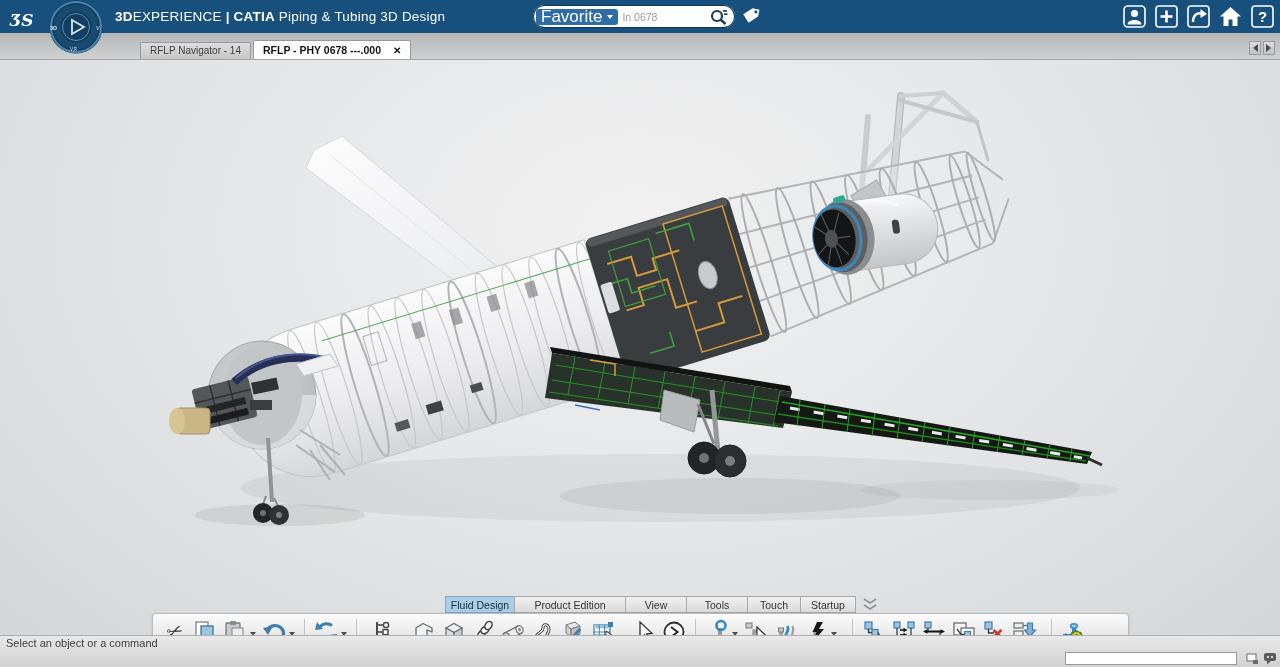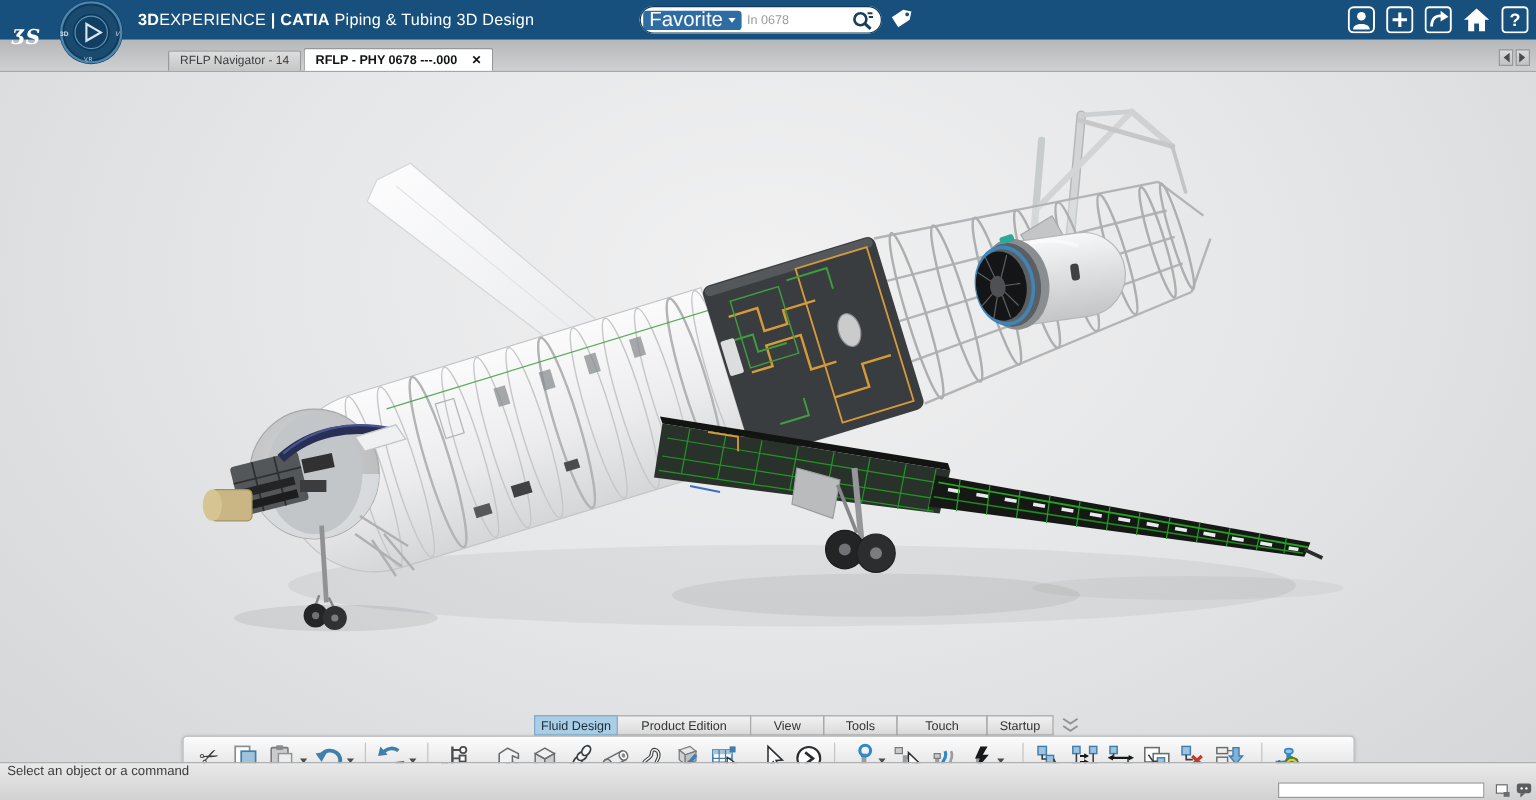--- a/index.html
+++ b/index.html
@@ -1,21 +1,21 @@
 <!DOCTYPE html>
 <html><head>
 <meta charset="utf-8">
 <style>
   html,body{margin:0;padding:0;width:1280px;height:667px;overflow:hidden;
     font-family:"Liberation Sans",sans-serif;background:#d8d9db;position:relative;}
   *{box-sizing:border-box;}
 
   
   .topbar{position:absolute;top:0;left:0;width:1280px;height:33px;background:#17507c;z-index:30;}
-  .logo3ds{position:absolute;left:6px;top:15px;}
+  .logo3ds{position:absolute;left:6px;top:4px;}
   .compass{position:absolute;left:47px;top:0;width:58px;height:56px;z-index:40;cursor:pointer;}
   .app-title{position:absolute;left:115px;top:0;height:33px;line-height:33px;color:#fff;
     font-size:13.5px;letter-spacing:.2px;white-space:nowrap;}
   .app-title .b{font-weight:bold;}
   .search-wrap{position:absolute;left:533px;top:5px;width:202px;height:23px;background:#fff;
     border-radius:12px;display:flex;align-items:center;padding:2px 6px 2px 3px;box-shadow:0 0 0 1px #0d3a5a inset;}
   .scope-btn{background:#2e6da4;color:#fff;font-size:17px;border-radius:3px;height:16px;
     line-height:17px;padding:0 5px;display:flex;align-items:center;cursor:pointer;white-space:nowrap;}
   .scope-caret{width:0;height:0;border:3.5px solid transparent;border-top:4px solid #fff;margin:4px 0 0 5px;}
   .search-input{flex:1;border:none;outline:none;font-size:10.5px;color:#555;padding:0 4px;min-width:10px;
@@ -407,21 +407,21 @@
       <circle cx="279" cy="455" r="3" fill="#7a7c7e"></circle>
     </g>
   </svg>
 </div>
 
 <div class="ribbon-tabs">
   <span class="rtab active" style="width:70px">Fluid Design</span>
   <span class="rtab" style="width:112px">Product Edition</span>
   <span class="rtab" style="width:62px">View</span>
   <span class="rtab" style="width:62px">Tools</span>
-  <span class="rtab" style="width:76px">Touch</span>
+  <span class="rtab" style="width:54px">Touch</span>
   <span class="rtab" style="width:56px">Startup</span>
   <span class="ribbon-more">
     <svg width="16" height="13" viewBox="0 0 16 13">
       <polyline points="2,1 8,5 14,1" fill="none" stroke="#909294" stroke-width="1.6"></polyline>
       <polyline points="2,7 8,11 14,7" fill="none" stroke="#909294" stroke-width="1.6"></polyline>
     </svg>
   </span>
 </div>
 
 <div class="toolbar">

